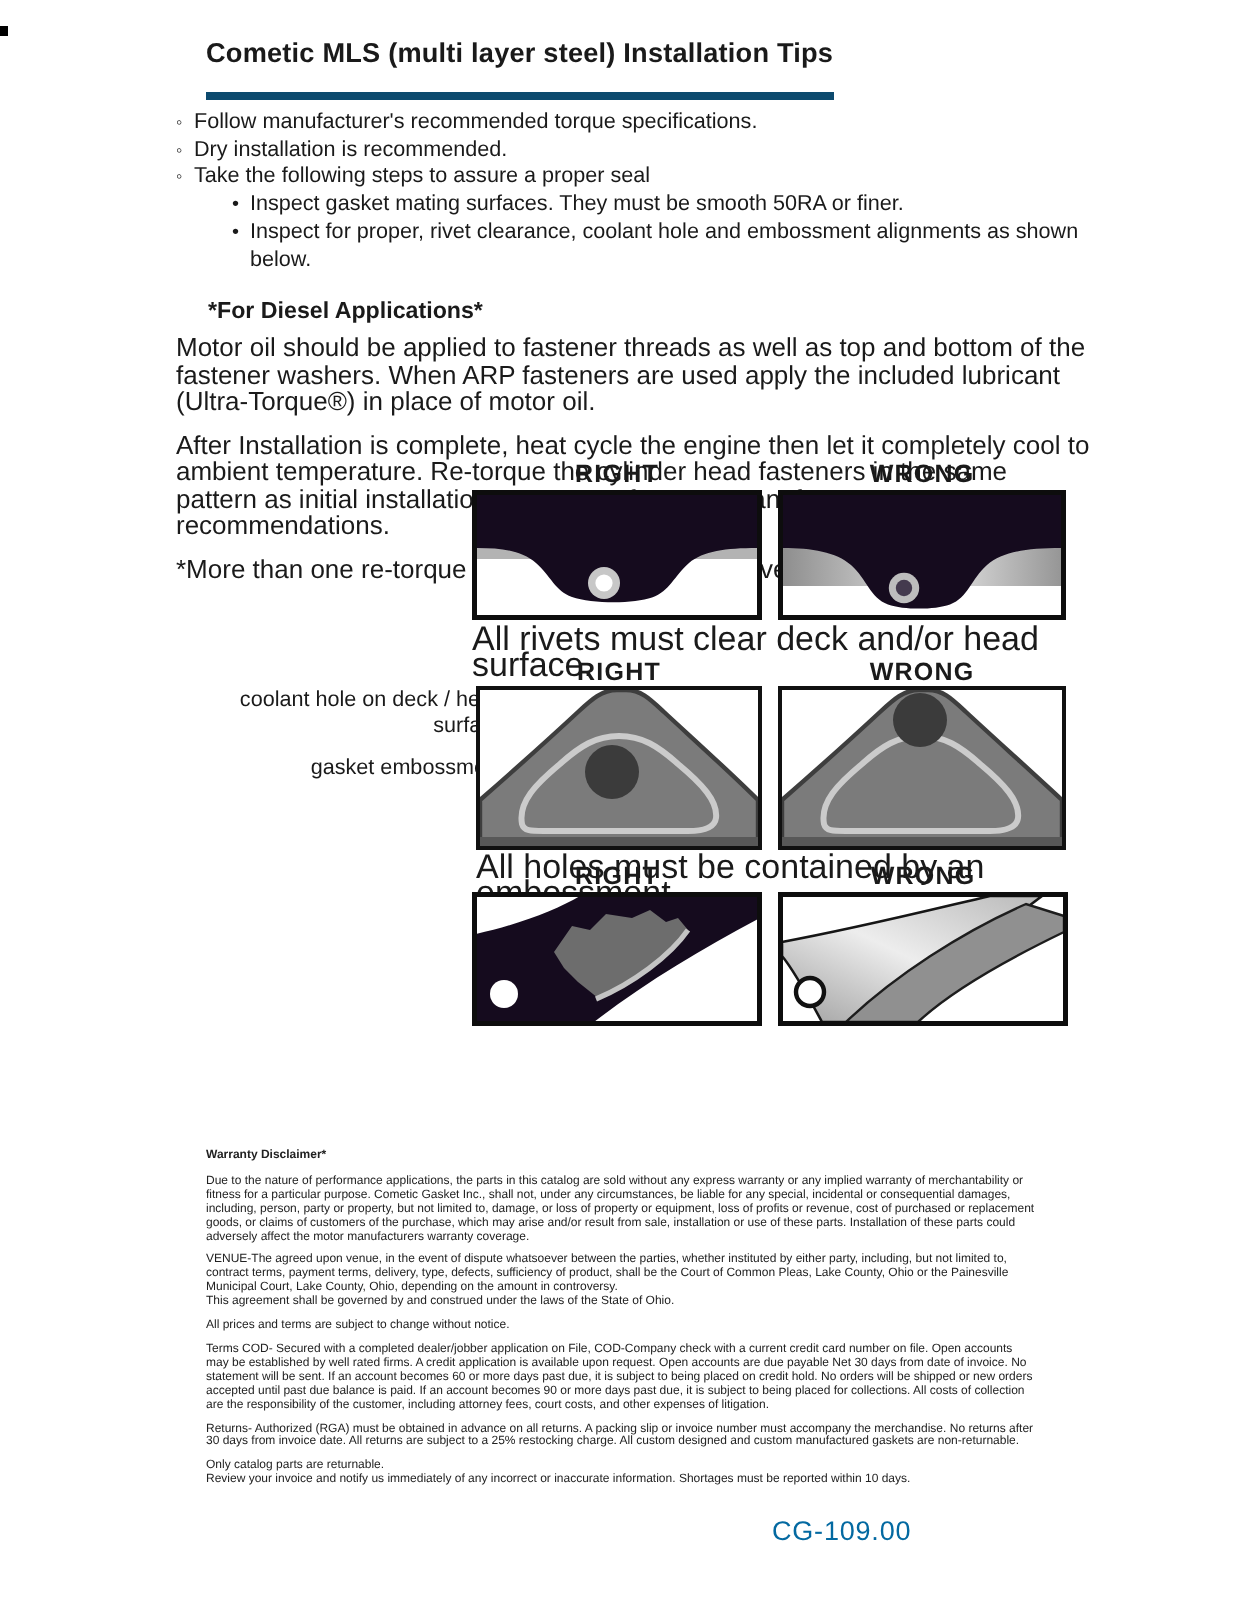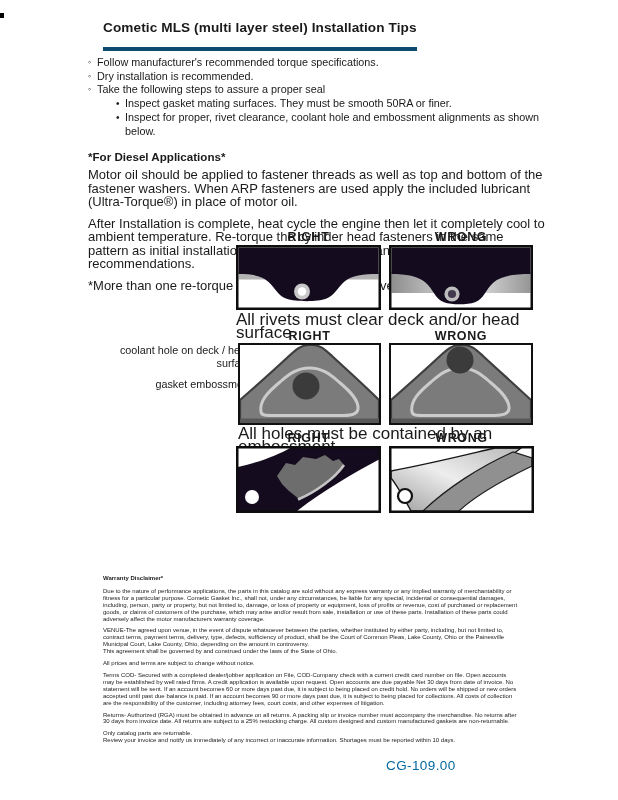--- a/index.html
+++ b/index.html
@@ -12,21 +12,21 @@
   
   .content-top{position:absolute;left:88px;top:18px;width:465px;}
   .title{
     font-size:13.6px;font-weight:bold;margin:0 0 5px 15px;display:inline-block;
     border-bottom:4px solid #0c4a6e;padding-bottom:12px;letter-spacing:.1px;
   }
   .bullet-row{font-size:10.8px;line-height:13.7px;display:flex;}
   .b-marker{width:9px;flex:0 0 9px;font-size:9px;line-height:13.7px;}
   .b-marker.solid{font-size:10px;}
   .bullet-row.sub{padding-left:28px;}
-  .diesel-heading{font-size:11.6px;font-weight:bold;margin:12px 0 2px 0;}
+  .diesel-heading{font-size:11.6px;font-weight:bold;margin:12px 0 2px 16px;}
   .para{font-size:13px;line-height:13.5px;margin:5px 0 0 0;width:458px;}
   .para.gap{margin-top:8px;}
 
   
   .dg-label{position:absolute;font-size:12.5px;font-weight:600;letter-spacing:.6px;text-align:center;}
   .dg-box{position:absolute;}
   .dg-box svg{display:block;}
   .dg-caption{position:absolute;font-size:17px;font-weight:normal;line-height:13px;}
   .ann{position:absolute;font-size:10.8px;line-height:12.6px;text-align:right;}
   .ann-lines{position:absolute;left:110px;top:340px;width:200px;height:62px;pointer-events:none;}

